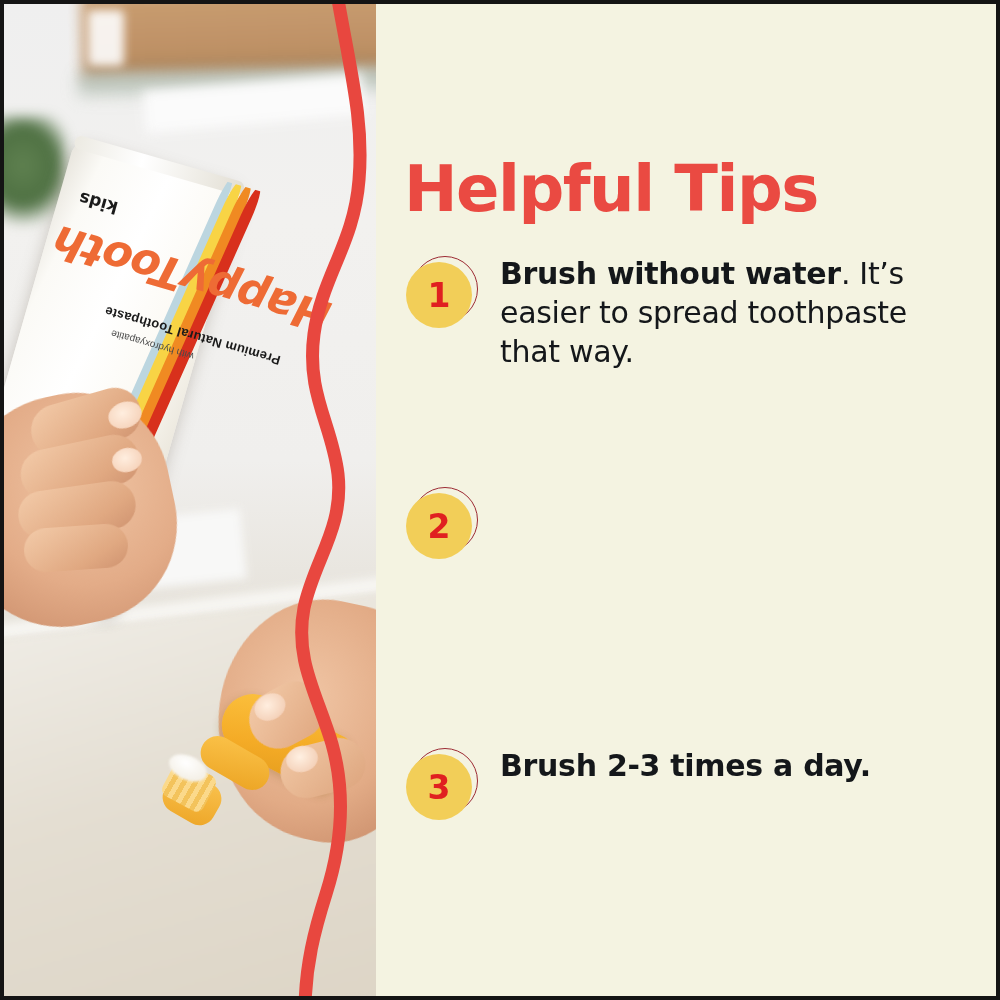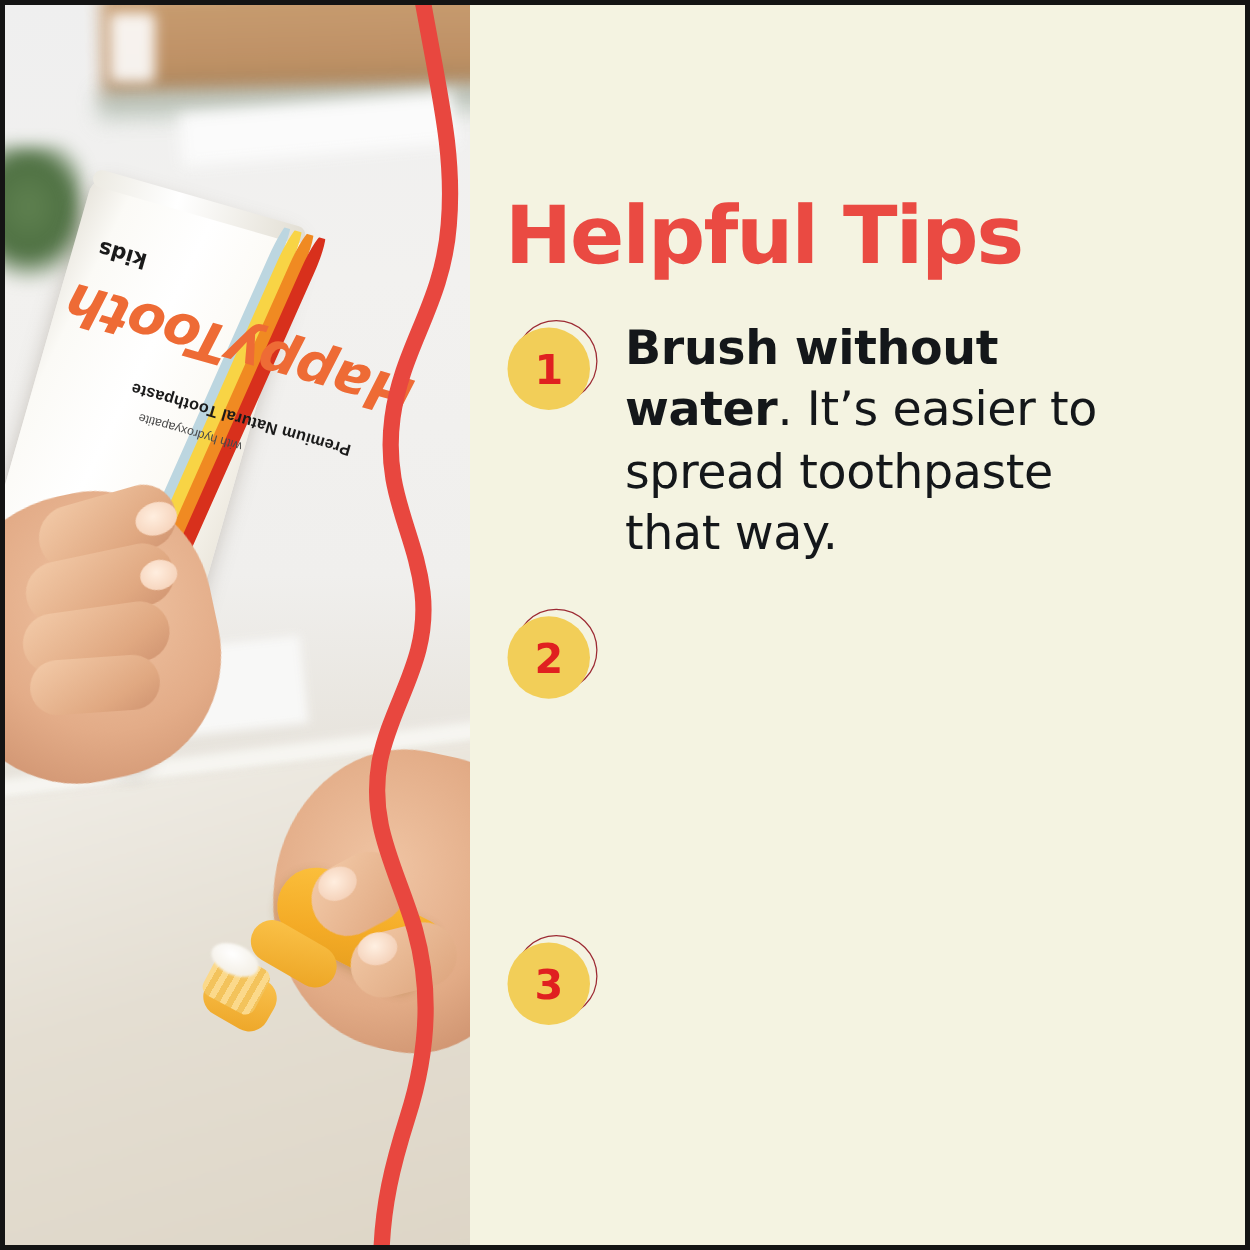--- a/index.html
+++ b/index.html
@@ -365,21 +365,21 @@
     align-items: center;
     justify-content: center;
     font-family: "DejaVu Sans", sans-serif;
     font-size: 33px;
     font-weight: 700;
     color: #e02020;
   }
   .tip-text {
     margin-left: 20px;
     font-family: "DejaVu Sans", sans-serif;
-    font-size: 38px;
+    font-size: 30px;
     line-height: 1.30;
     color: #14171a;
     letter-spacing: -.3px;
     font-weight: 400;
   }
   .tip-text b { font-weight: 700; }
   .tip-text.all-bold { font-weight: 700; }
 </style>
 </head>
 <body>
@@ -472,16 +472,19 @@
         <div class="badge-ring"></div>
         <div class="badge">2</div>
       </div>
     </div>
 
     <div class="tip" id="tip-3">
       <div class="badge-wrap">
         <div class="badge-ring"></div>
         <div class="badge">3</div>
       </div>
+      <div class="tip-text all-bold">
+        <b>Brush 2-3 times a day.</b><span></span>
+      </div>
     </div>
 
   </div>
 </div>
 
 </body></html>

